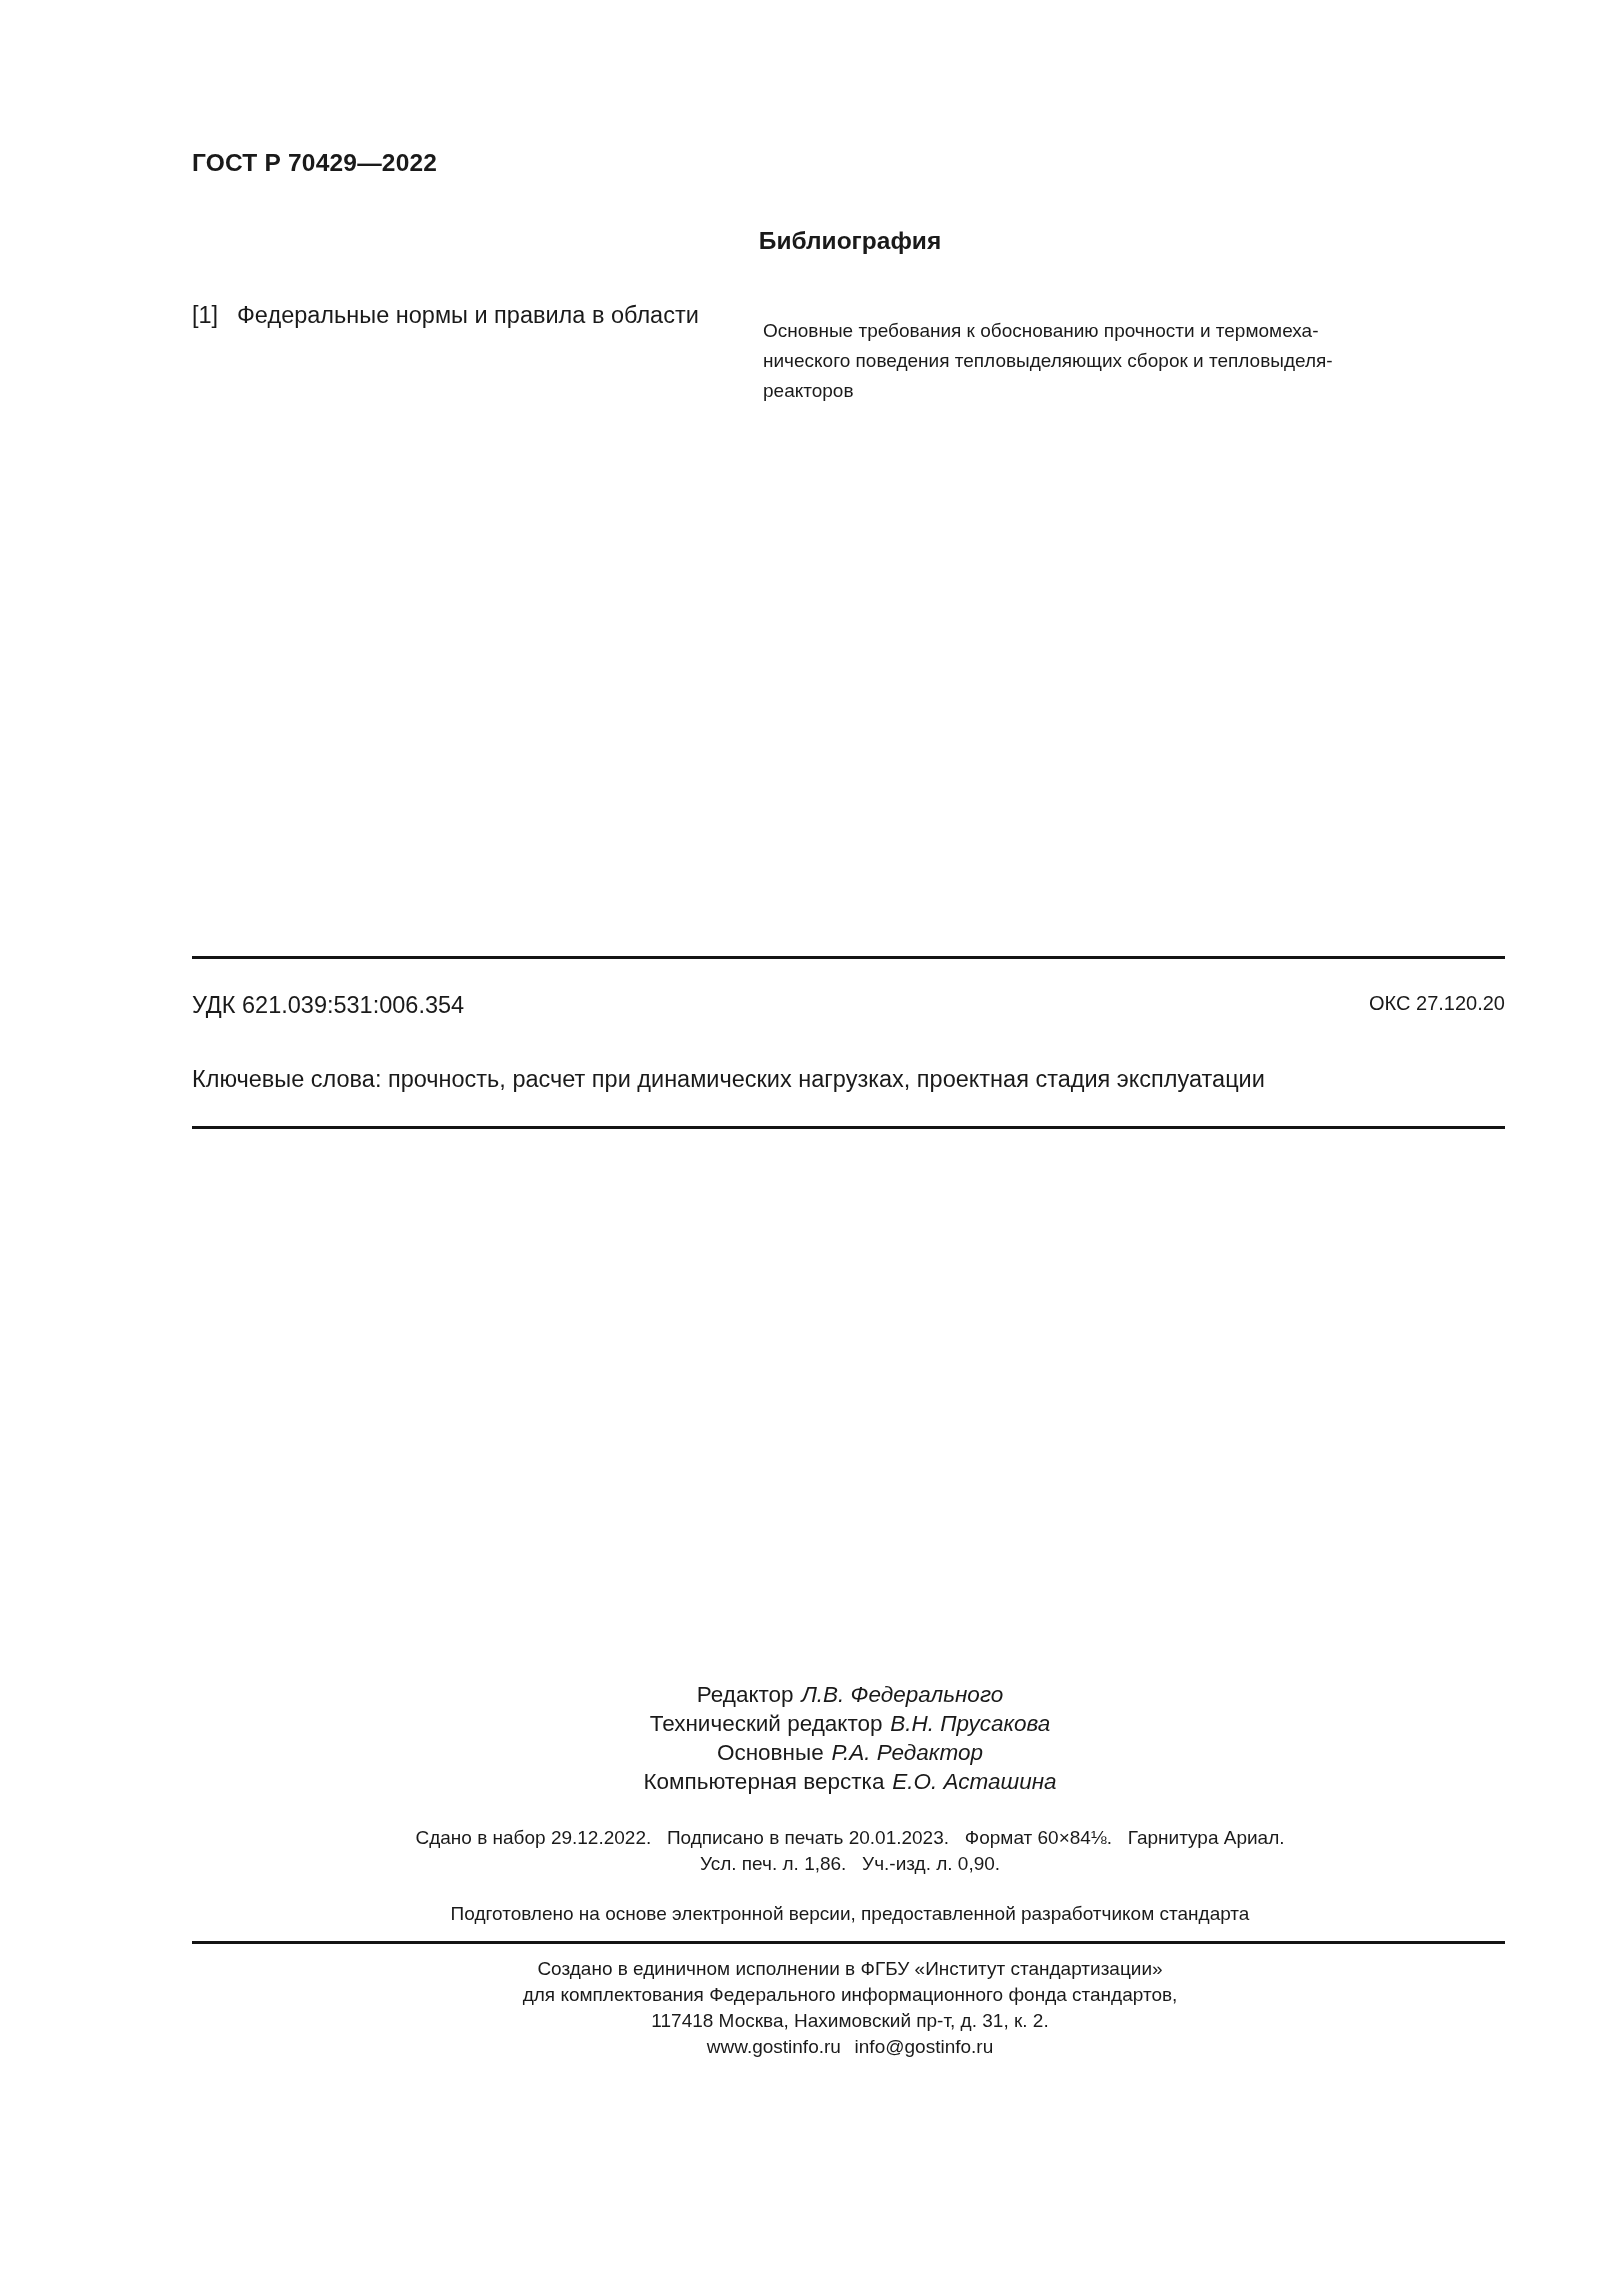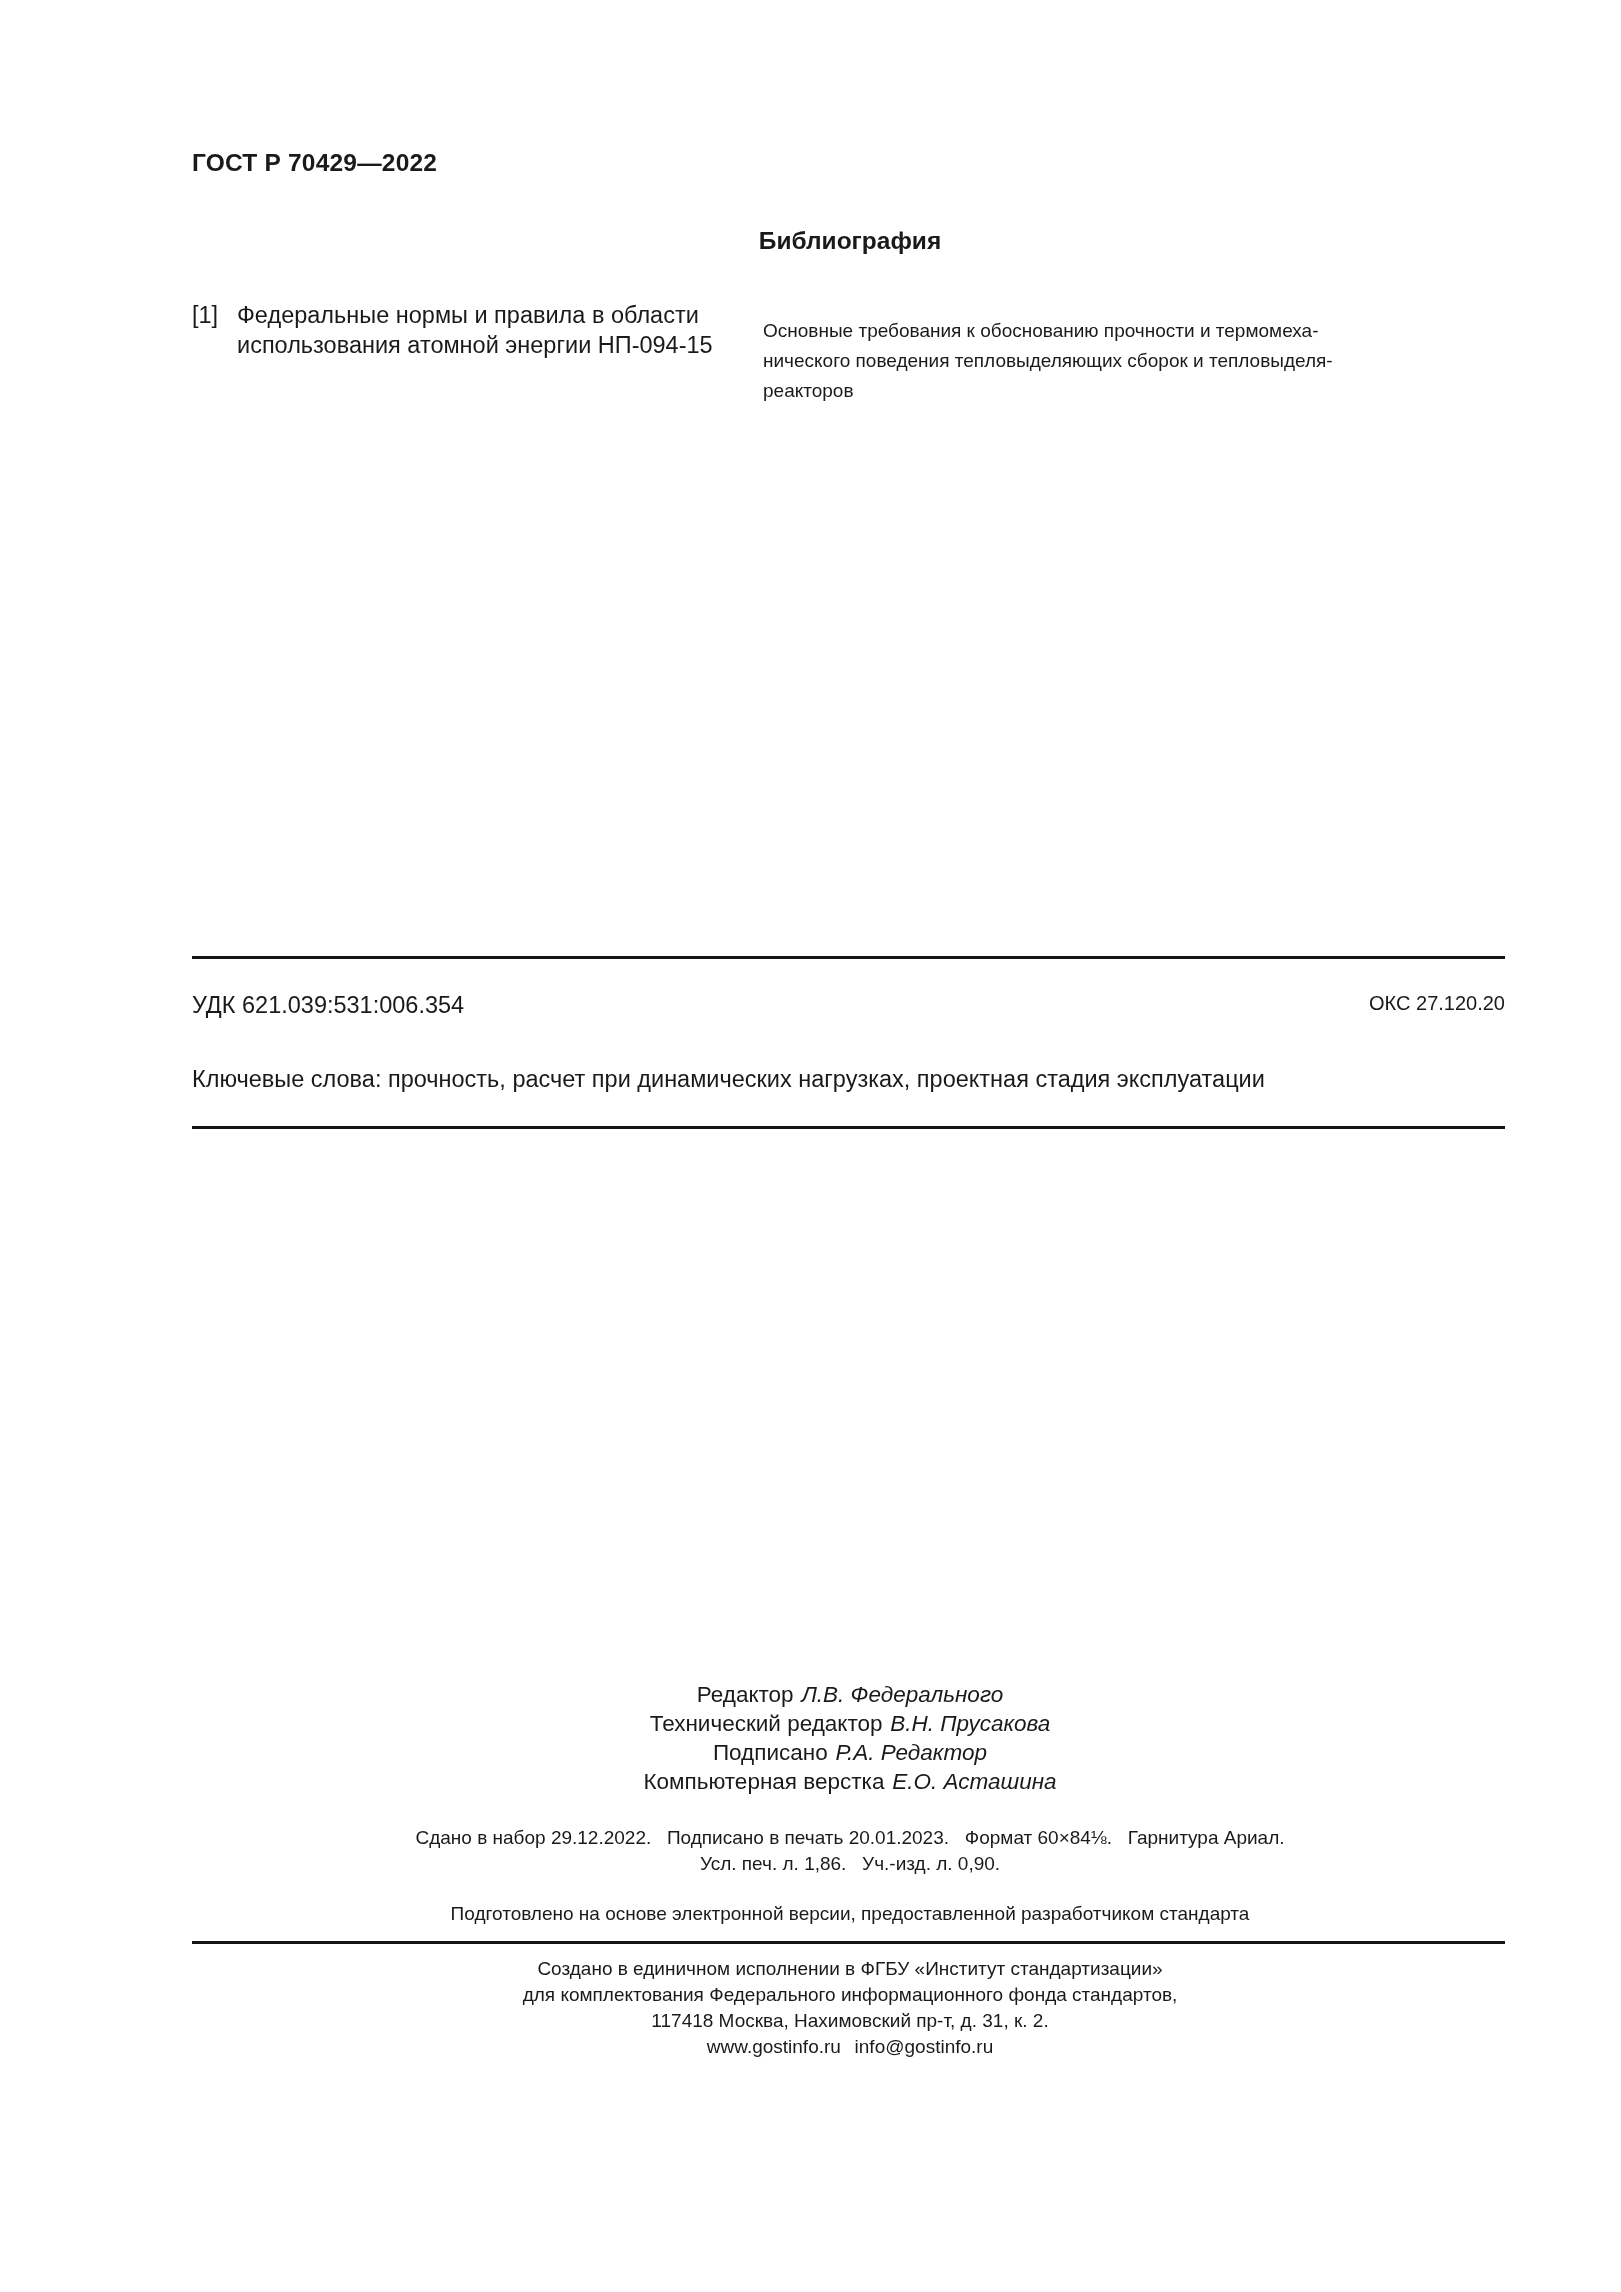--- a/index.html
+++ b/index.html
@@ -26,38 +26,37 @@
 </head>
 <body>
 
 <div class="abs hdr">ГОСТ Р 70429—2022</div>
 
 <div class="abs biblio-title">Библиография</div>
 
 <div class="abs ref-num">[1]</div>
 <div class="abs ref-src">
   <div>Федеральные нормы и правила в области</div>
-  <div>использования атомной энергии НП-094-15</div>
 </div>
 <div class="abs ref-desc">
   <div>Основные требования к обоснованию прочности и термомеха-</div>
   <div>нического поведения тепловыделяющих сборок и тепловыделя-</div>
   <div>реакторов</div>
 </div>
 
 <div class="abs rule" style="top:956px;"></div>
 <div class="abs udk">УДК 621.039:531:006.354</div>
 <div class="abs oks">ОКС 27.120.20</div>
 <div class="abs keywords">Ключевые слова: прочность, расчет при динамических нагрузках, проектная стадия эксплуатации</div>
 <div class="abs rule" style="top:1126px;"></div>
 
 <div class="abs credits">
   <div><span>Редактор</span><span class="name">Л.В. Федерального</span></div>
   <div><span>Технический редактор</span><span class="name">В.Н. Прусакова</span></div>
-  <div><span>Подписано</span><span class="name">Р.А. Редактор</span></div>
+  <div><span>Основные</span><span class="name">Р.А. Редактор</span></div>
   <div><span>Компьютерная верстка</span><span class="name">Е.О. Асташина</span></div>
 </div>
 
 <div class="abs imprint">
   <div>
     <span>Сдано в набор 29.12.2022.</span><span>Подписано в печать 20.01.2023.</span><span>Формат 60×84⅛.</span><span>Гарнитура Ариал.</span>
   </div>
   <div>
     <span>Усл. печ. л. 1,86.</span><span>Уч.-изд. л. 0,90.</span>
   </div>

